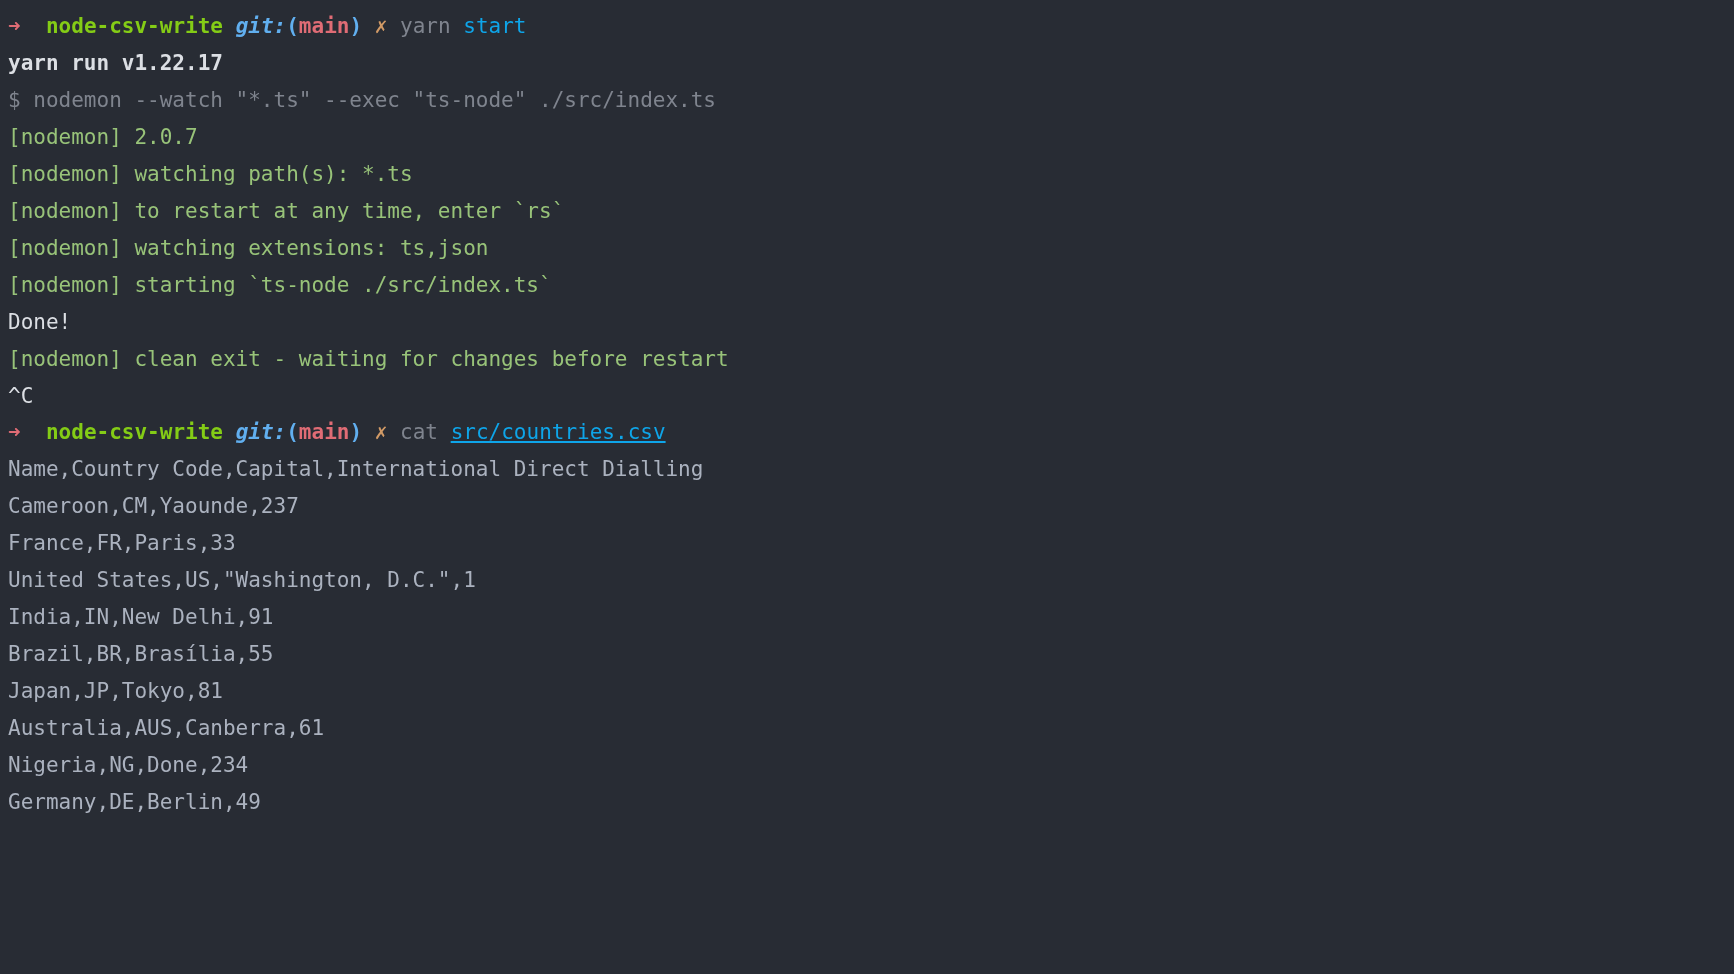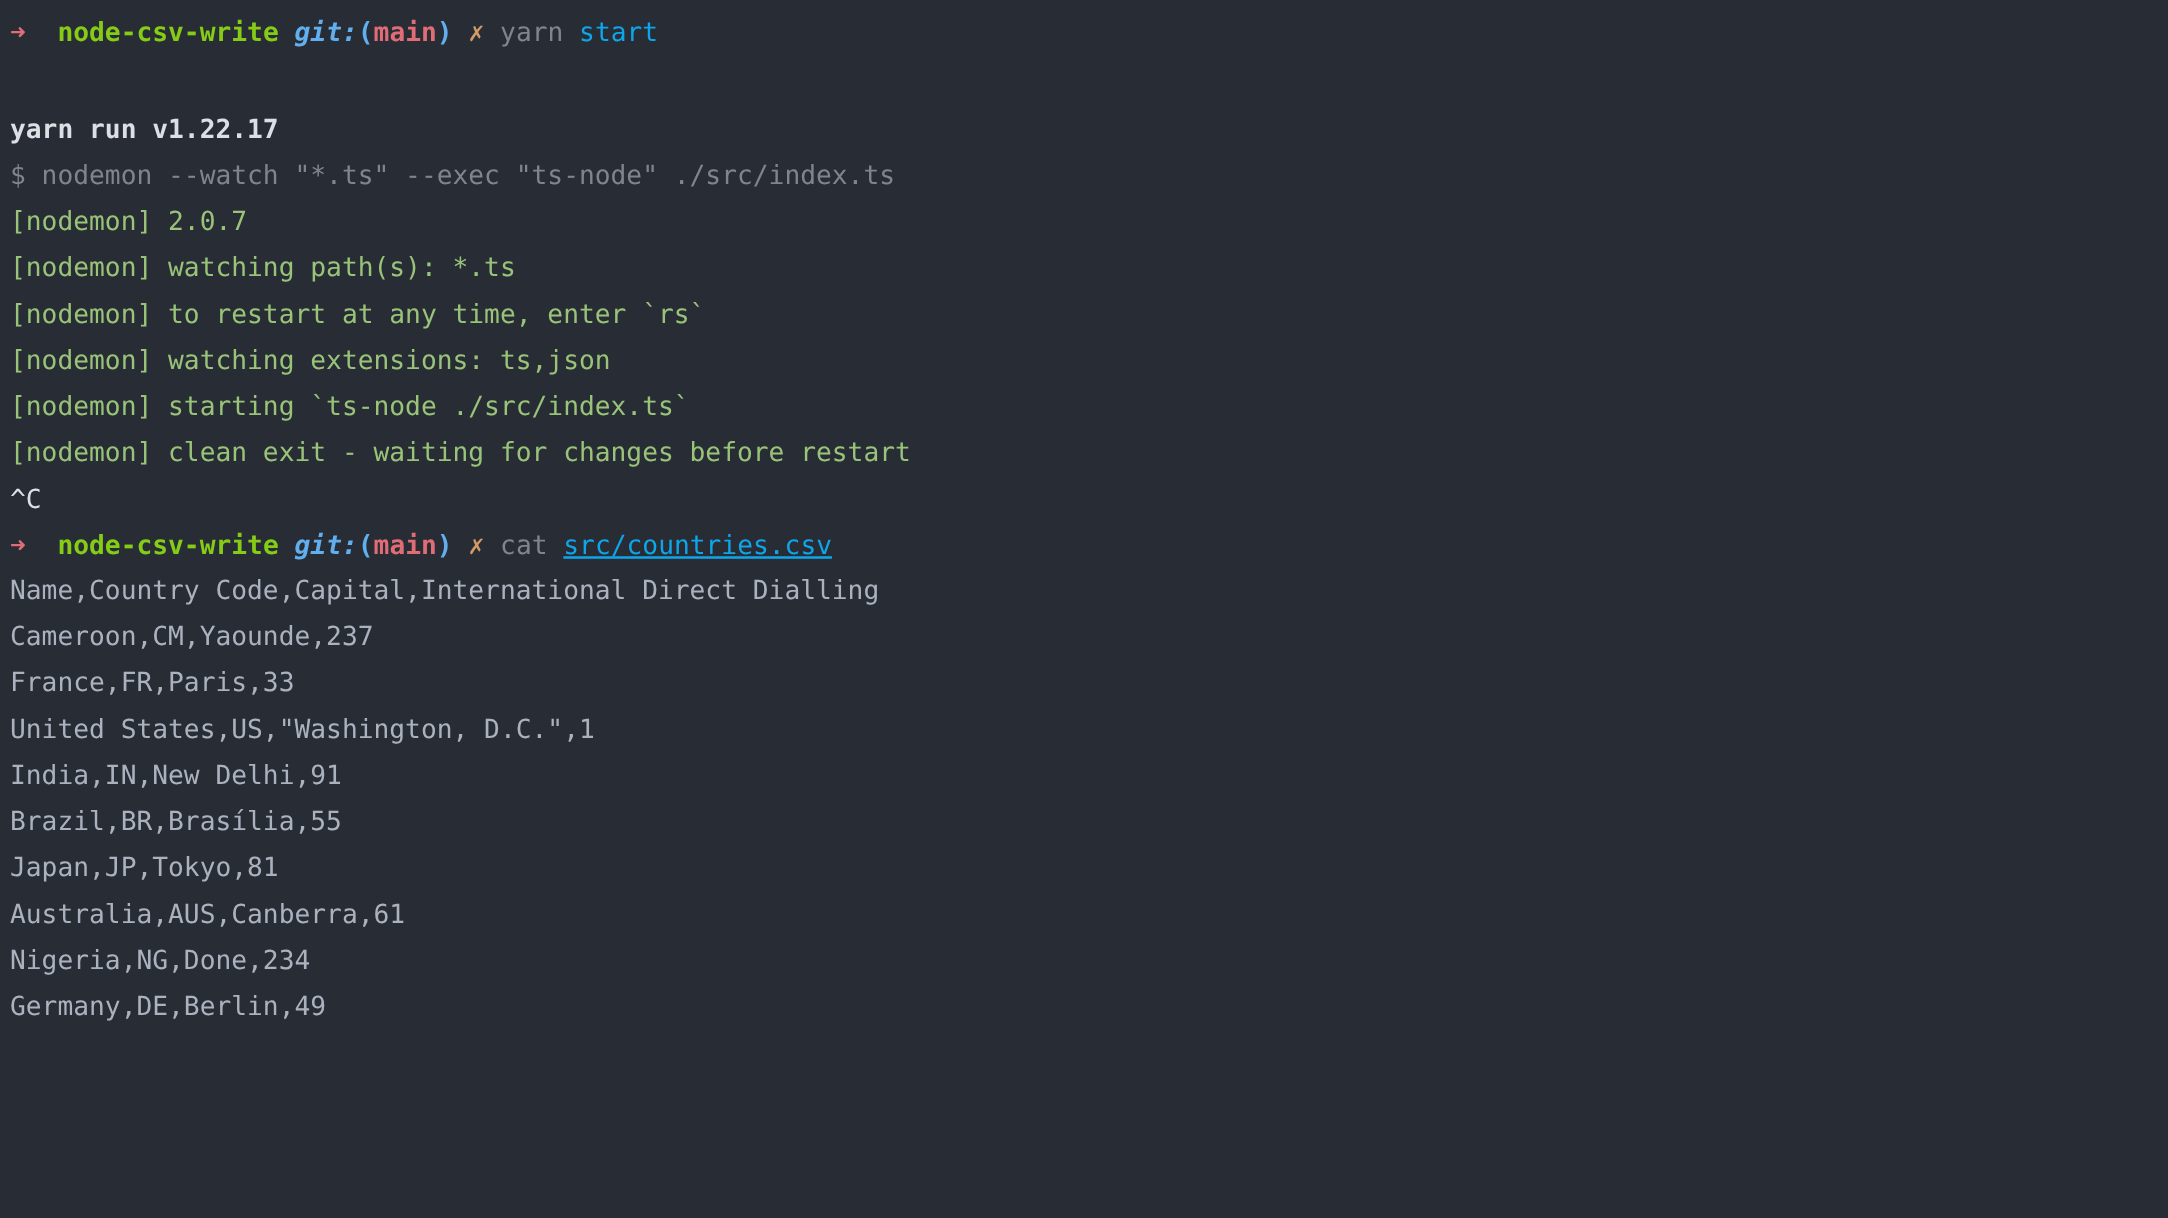--- a/index.html
+++ b/index.html
@@ -49,21 +49,20 @@
     }
     .cmd-dim {
       color: #7f848e;
     }
     .cmd {
       color: #0ea5e9;
     }
     .bold-white {
       color: #dcdfe4;
       font-weight: bold;
-      margin-top: 40px;
     }
     .dollar-line {
       color: #7f848e;
     }
     .nodemon {
       color: #98c379;
     }
     .done {
       color: #dcdfe4;
     }
@@ -84,20 +83,21 @@
   <div class="line bold-white">yarn run v1.22.17</div>
 
   <div class="line dollar-line">$ nodemon --watch "*.ts" --exec "ts-node" ./src/index.ts</div>
 
   <div class="line nodemon">[nodemon] 2.0.7</div>
   <div class="line nodemon">[nodemon] watching path(s): *.ts</div>
   <div class="line nodemon">[nodemon] to restart at any time, enter `rs`</div>
   <div class="line nodemon">[nodemon] watching extensions: ts,json</div>
   <div class="line nodemon">[nodemon] starting `ts-node ./src/index.ts`</div>
 
+  <div class="line done">Done!</div>
 
   <div class="line nodemon">[nodemon] clean exit - waiting for changes before restart</div>
 
   <div class="line done">^C</div>
 
   <div class="line"><span class="arrow">➜</span>  <span class="dir">node-csv-write</span> <span class="git-label">git:</span><span class="paren">(</span><span class="branch">main</span><span class="paren">)</span> <span class="dirty">✗</span> <span class="cmd-dim">cat</span><span class="cmd"> </span><span class="cmd underline">src/countries.csv</span></div>
 
   <div class="line csv">Name,Country Code,Capital,International Direct Dialling</div>
   <div class="line csv">Cameroon,CM,Yaounde,237</div>
   <div class="line csv">France,FR,Paris,33</div>

